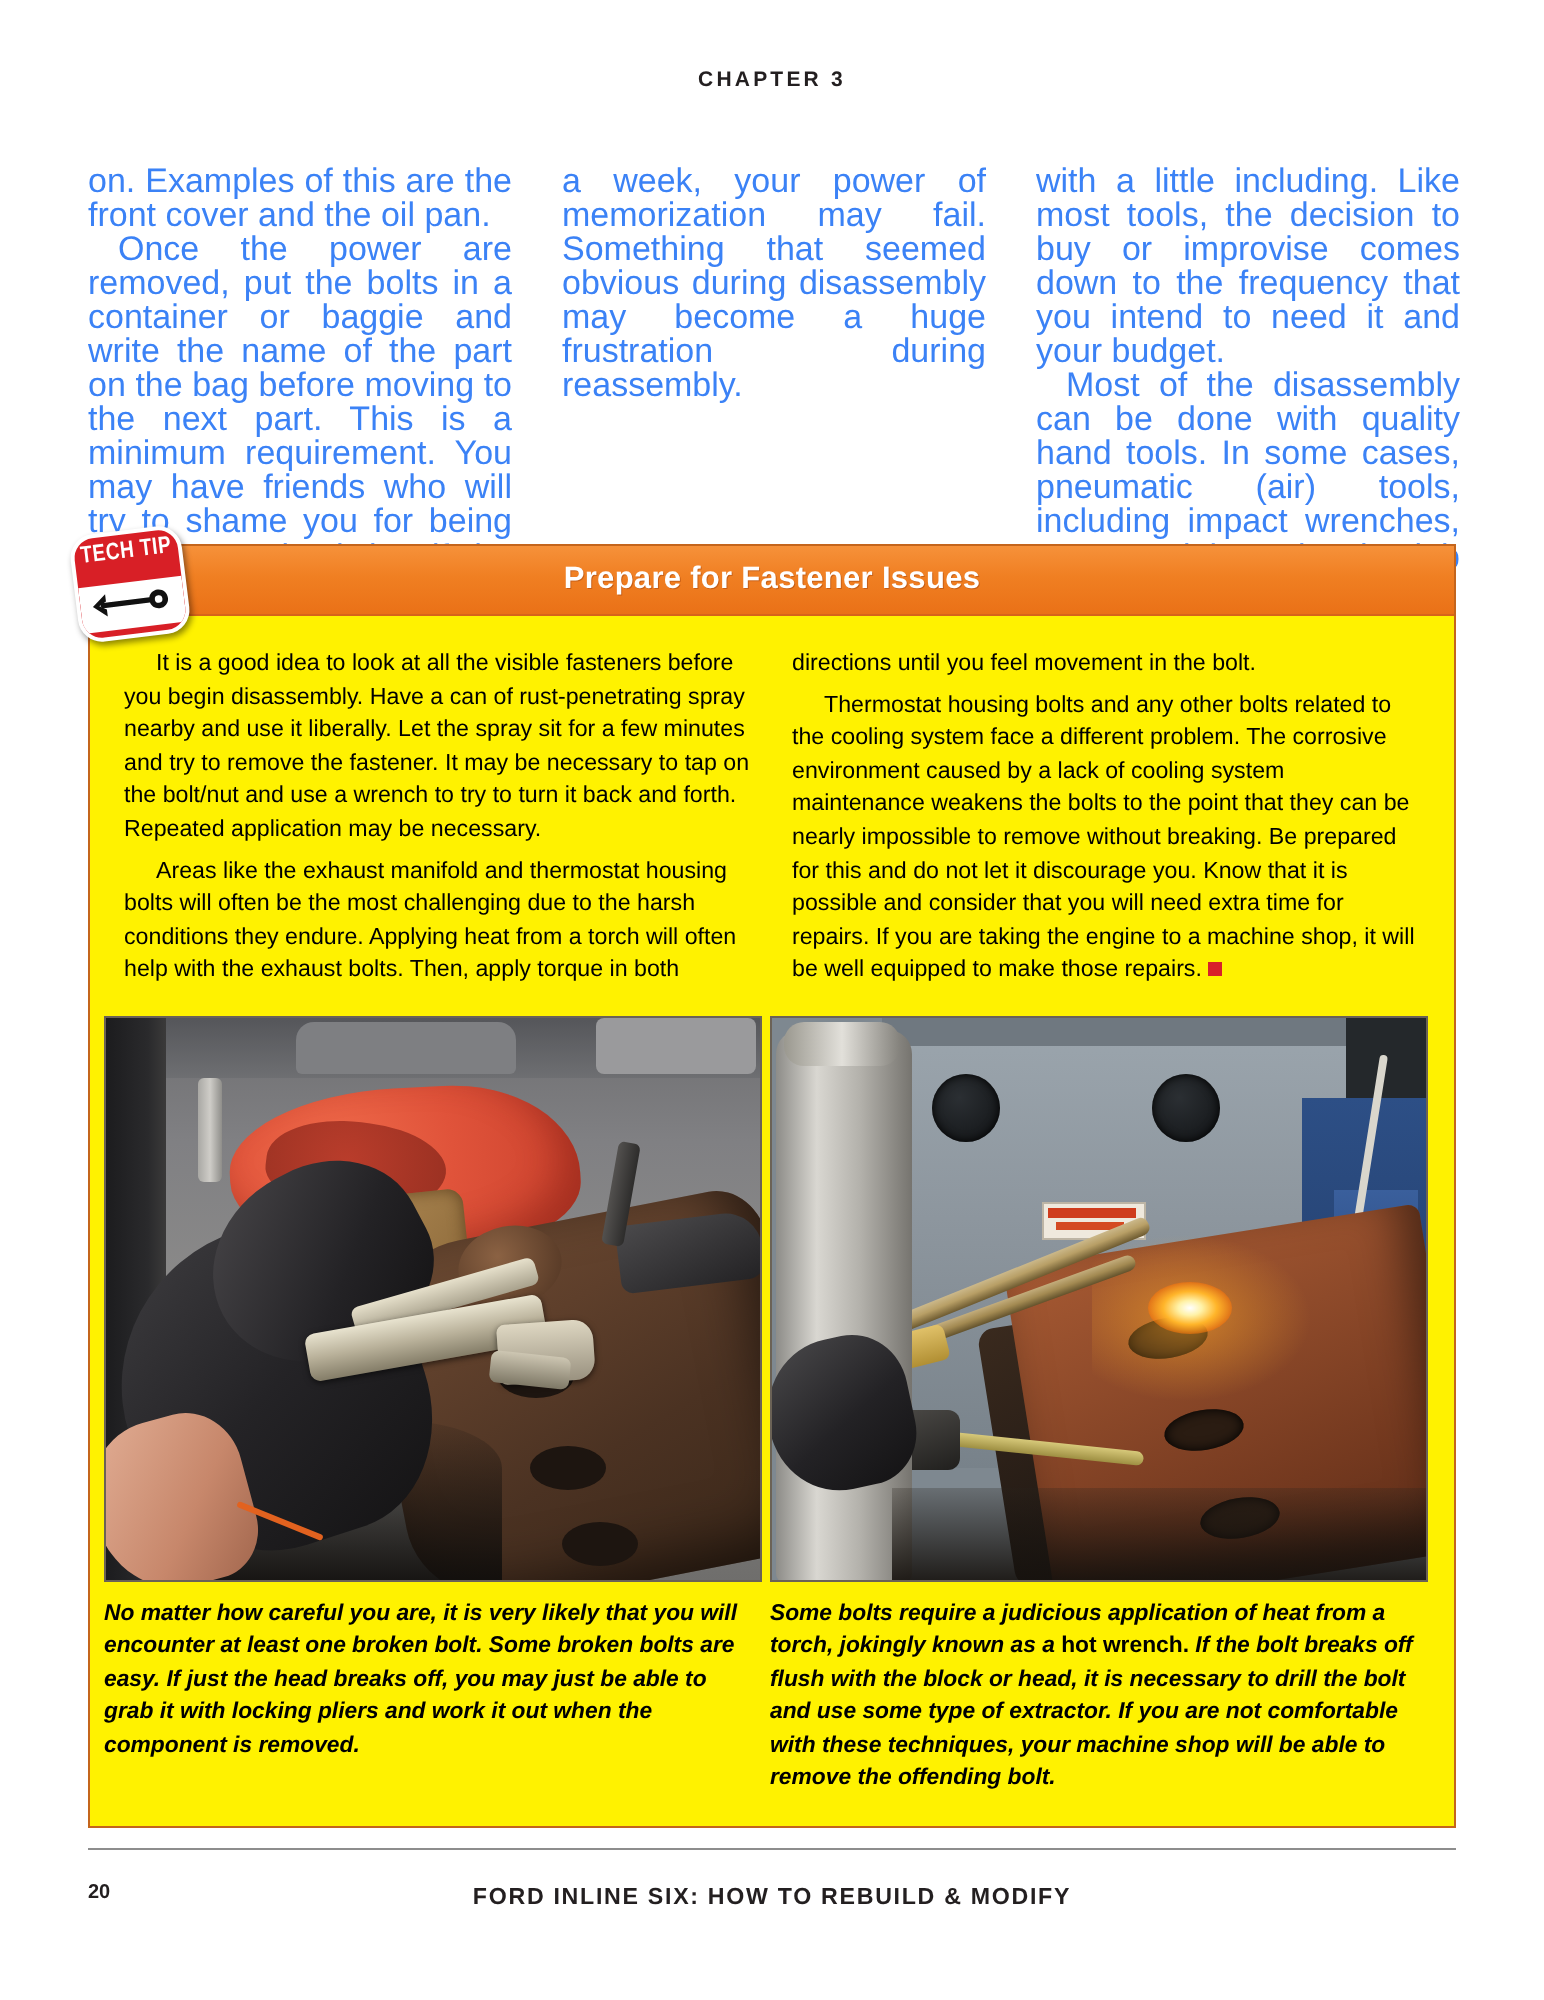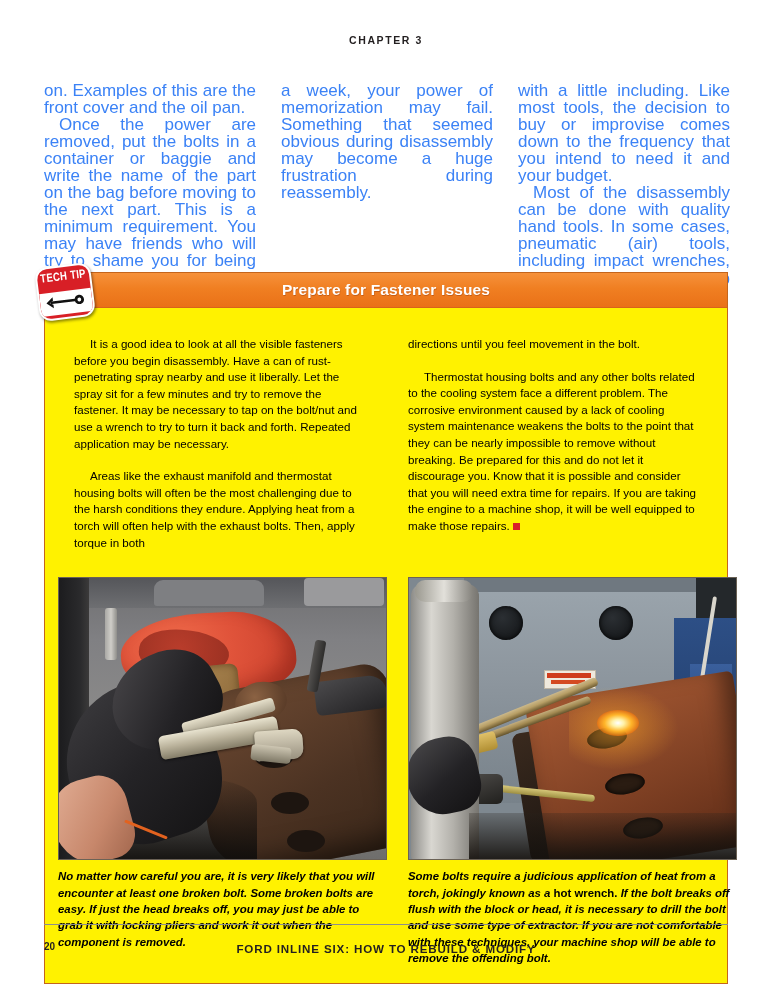--- a/index.html
+++ b/index.html
@@ -140,36 +140,37 @@
     padding: 12px 13px 0 13px;
   }
   .tip-col {
     width: 329px;
     font-family: "Liberation Sans", sans-serif;
     font-size: 11.6px;
     line-height: 16.6px;
     color: #000000;
     font-weight: 500;
   }
-  .tip-col p { margin: 16px; }
+  .tip-col p { margin: 4px; }
   .tip-col p.indent { text-indent: 16px; }
   .end-mark {
     display: inline-block;
     width: 7px;
     height: 7px;
     background: #d8202a;
     margin-left: 3px;
     vertical-align: 0px;
   }
 
   
   .photo-row {
     display: flex;
-    gap: 21px;
+    gap: 4px;
     padding: 10px 13px 0 13px;
+    justify-content: flex-end;
   }
   .photo-cell { width: 329px; }
   .photo {
     width: 329px;
     height: 283px;
     border: 1px solid #6b6256;
     box-sizing: border-box;
     position: relative;
     overflow: hidden;
     background: #7d7a78;

